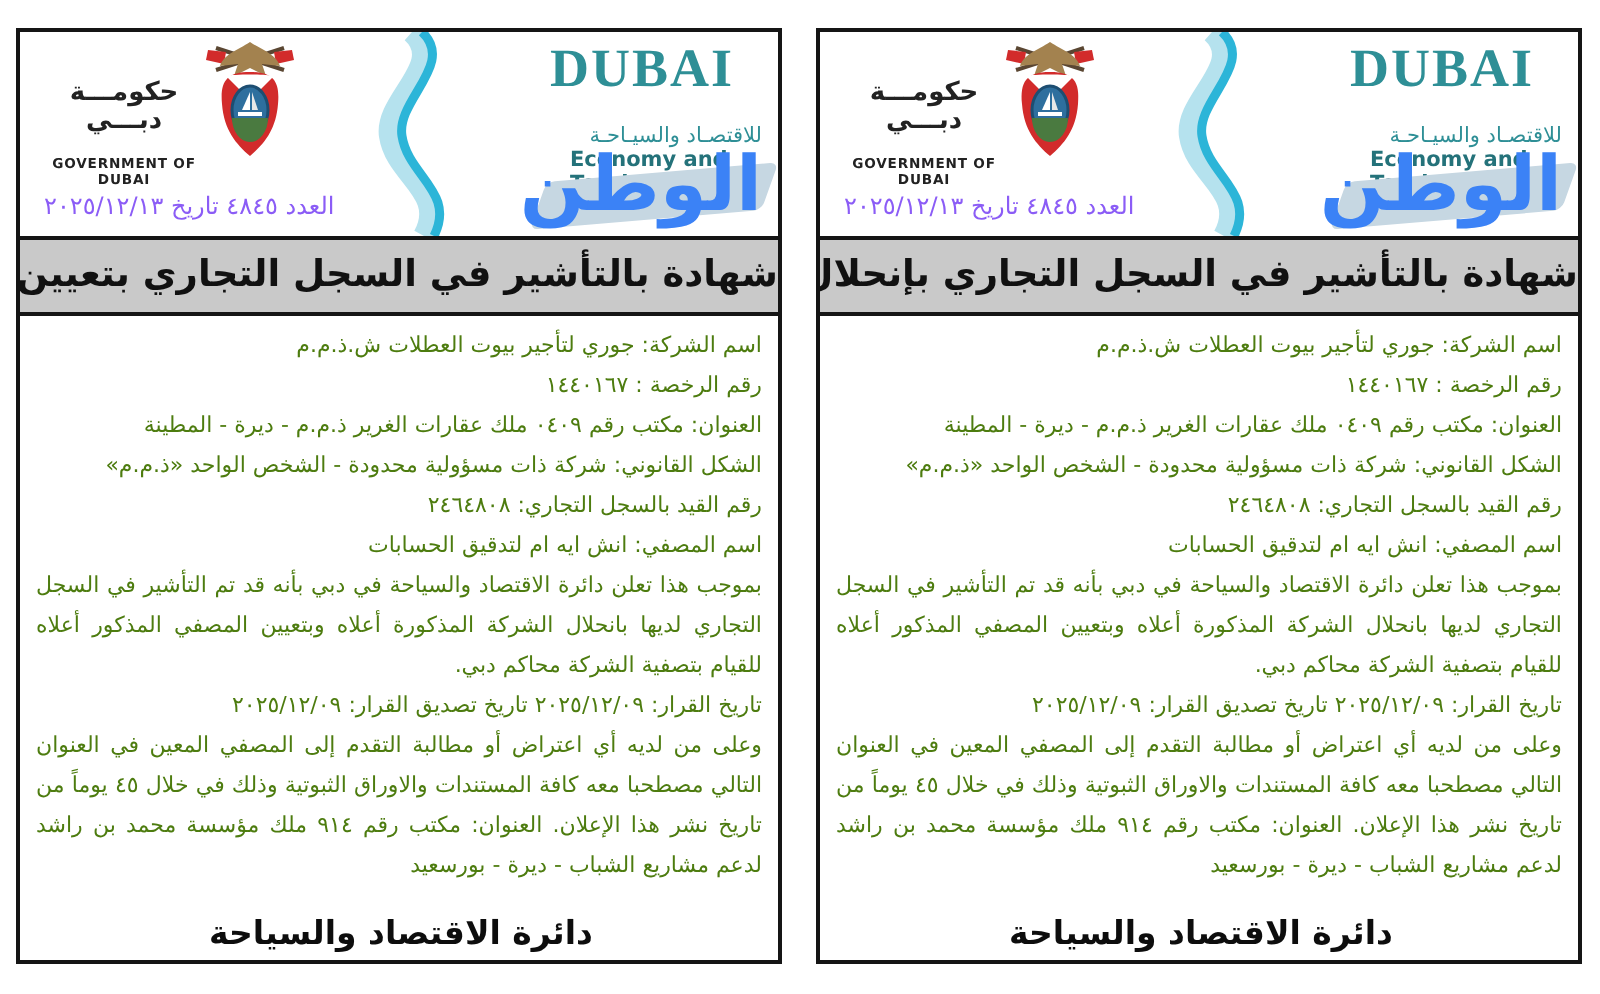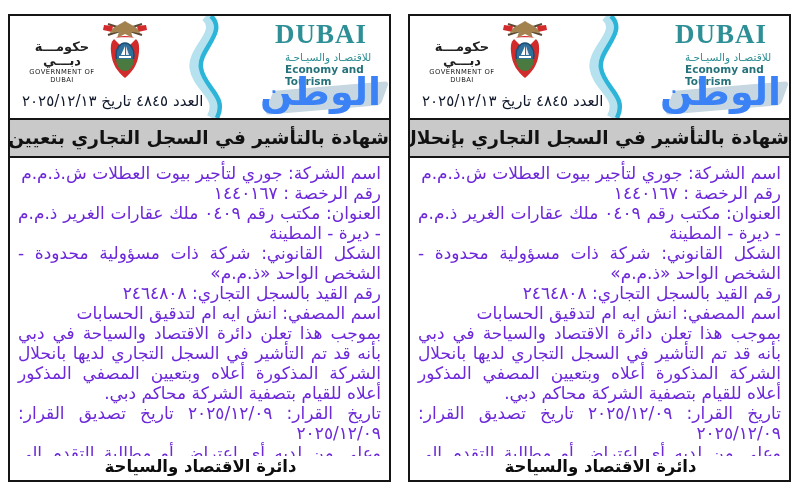--- a/index.html
+++ b/index.html
@@ -4,42 +4,42 @@
 <style>
   html,body{margin:0;padding:0;background:#ffffff;}
   body{width:800px;height:497px;overflow:hidden;font-family:"DejaVu Sans",sans-serif;color:#111;}
   .sheet{display:flex;gap:17px;padding:14px 8px 0 8px;box-sizing:border-box;}
   .panel{width:383px;height:468px;border:2px solid #151515;box-sizing:border-box;background:#fff;
          display:flex;flex-direction:column;overflow:hidden;}
   
   .hdr{position:relative;height:102px;flex:0 0 auto;background:#fff;}
   .gov{position:absolute;left:10px;top:24px;width:84px;text-align:center;}
   .gov-ar{font-size:13px;font-weight:bold;color:#222;direction:rtl;line-height:14px;}
-  .gov-en{font-size:6.8px;font-weight:normal;letter-spacing:.4px;color:#222;margin-top:0;}
+  .gov-en{font-size:6.8px;font-weight:bold;letter-spacing:.4px;color:#222;margin-top:10px;}
   .emblem{position:absolute;left:92px;top:3px;}
   .wave{position:absolute;left:152px;top:0;}
   .det{position:absolute;right:8px;top:5px;width:106px;text-align:left;}
   .det-word{font-size:27px;font-weight:bold;color:#2e8f96;letter-spacing:1px;line-height:26px;
             font-family:Liberation Serif, serif;}
-  .det-ar{font-size:10.5px;color:#2e8f96;direction:rtl;text-align:center;margin-top:4px;line-height:12px;}
+  .det-ar{font-size:10.5px;color:#2e8f96;direction:rtl;text-align:right;margin-top:15px;line-height:12px;}
   .det-en{font-size:10.5px;font-weight:bold;color:#24727a;line-height:12px;margin-left:10px;}
-  .issue{position:absolute;left:12px;bottom:8px;font-size:15px;direction:rtl;color:#0f172a;}
+  .issue{position:absolute;left:12px;bottom:8px;font-size:12px;direction:rtl;color:#8b5cf6;}
   .masthead{position:absolute;right:4px;bottom:-2px;width:120px;height:48px;}
   .swoosh{position:absolute;right:2px;top:14px;width:112px;height:24px;background:#c6d7e2;
           transform:skew(-24deg) rotate(-5deg);border-radius:4px;}
   .mast-text{position:absolute;right:4px;top:-4px;font-size:38px;font-weight:bold;color:#3b82f6;
              direction:rtl;line-height:48px;}
   
   .headline{flex:0 0 auto;height:36px;line-height:35px;background:#c9c9c9;
             border-top:2px solid #151515;border-bottom:2px solid #151515;
             font-size:18.5px;font-weight:bold;text-align:center;direction:rtl;
             white-space:nowrap;overflow:hidden;}
   
   .body{flex:1 1 auto;direction:rtl;padding:5px 8px 0 8px;overflow:hidden;}
-  .bline{margin:0;font-size:17px;line-height:20px;text-align:justify;color:#6d28d9;}
+  .bline{margin:0;font-size:11px;line-height:20px;text-align:justify;color:#4d7c0f;}
   
   .foot{flex:0 0 auto;direction:rtl;text-align:center;padding:1px 8px 4px 10px;
         font-size:16.5px;font-weight:bold;color:#0d0d0d;}
 </style>
 </head>
 <body>
 
 <div class="sheet">
 
   <section class="panel">

